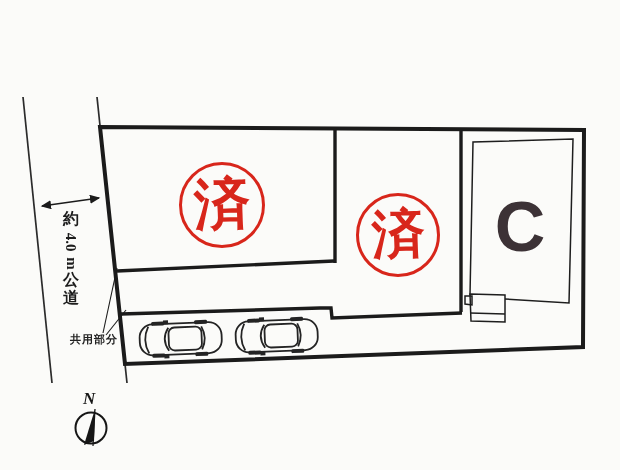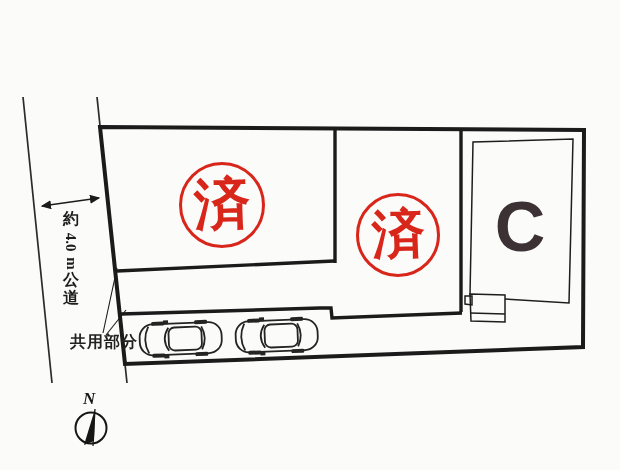--- a/index.html
+++ b/index.html
@@ -18,21 +18,21 @@
     font-family:"Liberation Serif","DejaVu Serif",serif;
     font-size:16px; font-weight:700; color:#1d1d1d; line-height:1.05;
   }
   .road-label .upright{display:block; height:18px;}
   .road-label .rot{display:block; transform:rotate(90deg); white-space:nowrap;}
   .road-label .rot-num{height:26px; font-size:15px; line-height:26px;}
   .road-label .rot-unit{height:17px; font-size:15px; line-height:17px;}
   
   .common-label{
     left:70px; top:332px;
-    font-size:16px; font-weight:700; letter-spacing:1px; color:#222;
+    font-size:11px; font-weight:700; letter-spacing:1px; color:#222;
   }
   
   .stamp{
     border:3.5px solid #d8261b; border-radius:50%;
     display:flex; align-items:center; justify-content:center;
     color:#d8261b; font-weight:700; box-sizing:border-box;
     background:transparent;
   }
   .stamp-1{left:179px; top:162px; width:86px; height:86px; font-size:56px;}
   .stamp-2{left:356px; top:193px; width:84px; height:84px; font-size:53px;}

